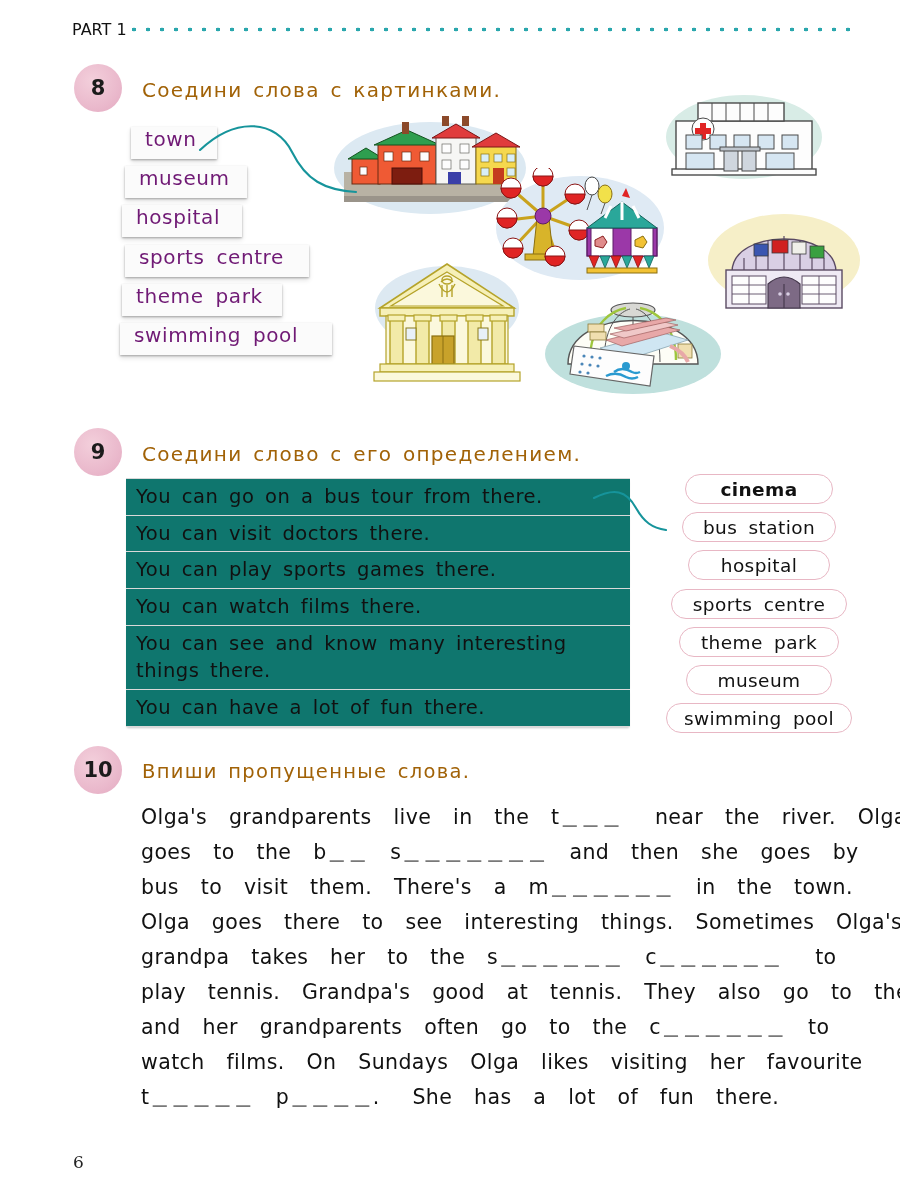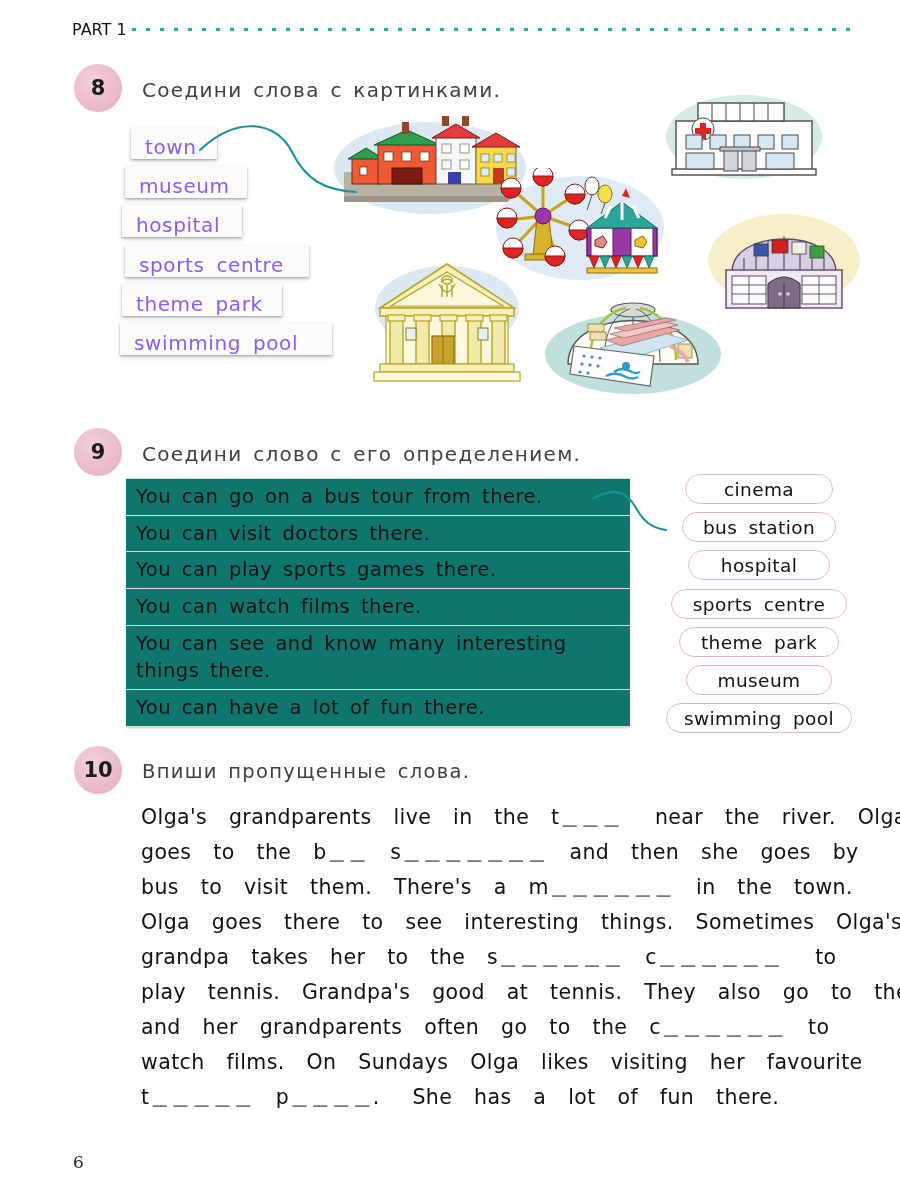--- a/index.html
+++ b/index.html
@@ -30,32 +30,32 @@
     position:absolute;
     width:48px; height:48px; border-radius:50%;
     background:radial-gradient(circle at 38% 34%, #f3cfdb 0%, #eab9cc 62%, #e3a9c0 100%);
     display:flex; align-items:center; justify-content:center;
     font-weight:bold; font-size:21px; color:#1b1b1b;
     font-family:"DejaVu Sans", sans-serif;
   }
 
   .task{
     position:absolute;
-    font-size:20px; color:#404040; letter-spacing:1.3px;
+    font-size:20px; color:#a16207; letter-spacing:1.3px;
     word-spacing:3px; white-space:nowrap;
   }
 
   
   .card{
     position:absolute;
     background:#fbfbfb;
     box-shadow:0 1px 2px rgba(0,0,0,.30), 0 3px 5px rgba(0,0,0,.12);
     font-size:20px; letter-spacing:.6px; word-spacing:5px;
-    display:flex; align-items:flex-end;
-    padding:0 14px; color:#8b5cf6;
+    display:flex; align-items:flex-start;
+    padding:0 14px; color:#701a75;
     height:32px;
   }
 
   
   .strips{
     position:absolute; left:126px; top:478px; width:504px;
   }
   .strip{
     background:#0f766e;
     border-top:1px solid #d9d9d9;
@@ -396,21 +396,21 @@
 
 <div class="strips" id="ex9-strips">
     <div class="strip">You  can  go  on  a  bus  tour  from  there.</div>
     <div class="strip">You  can  visit  doctors  there.</div>
     <div class="strip">You  can  play  sports  games  there.</div>
     <div class="strip">You  can  watch  films  there.</div>
     <div class="strip">You  can  see  and  know  many  interesting things  there.</div>
     <div class="strip">You  can  have  a  lot  of  fun  there.</div>
   </div>
 <div id="ex9-pills">
-    <div class="pill" style="width: 148px; top: 474px; left: 685px;">
+    <div class="pill" style="width: 148px; top: 474px; left: 685px; font-weight: bold;">
       <span>cinema</span>
     </div>
     <div class="pill" style="width: 154px; top: 512px; left: 682px;">
       <span>bus  station</span>
     </div>
     <div class="pill" style="width: 142px; top: 550px; left: 688px;">
       <span>hospital</span>
     </div>
     <div class="pill" style="width: 176px; top: 589px; left: 671px;">
       <span>sports  centre</span>

